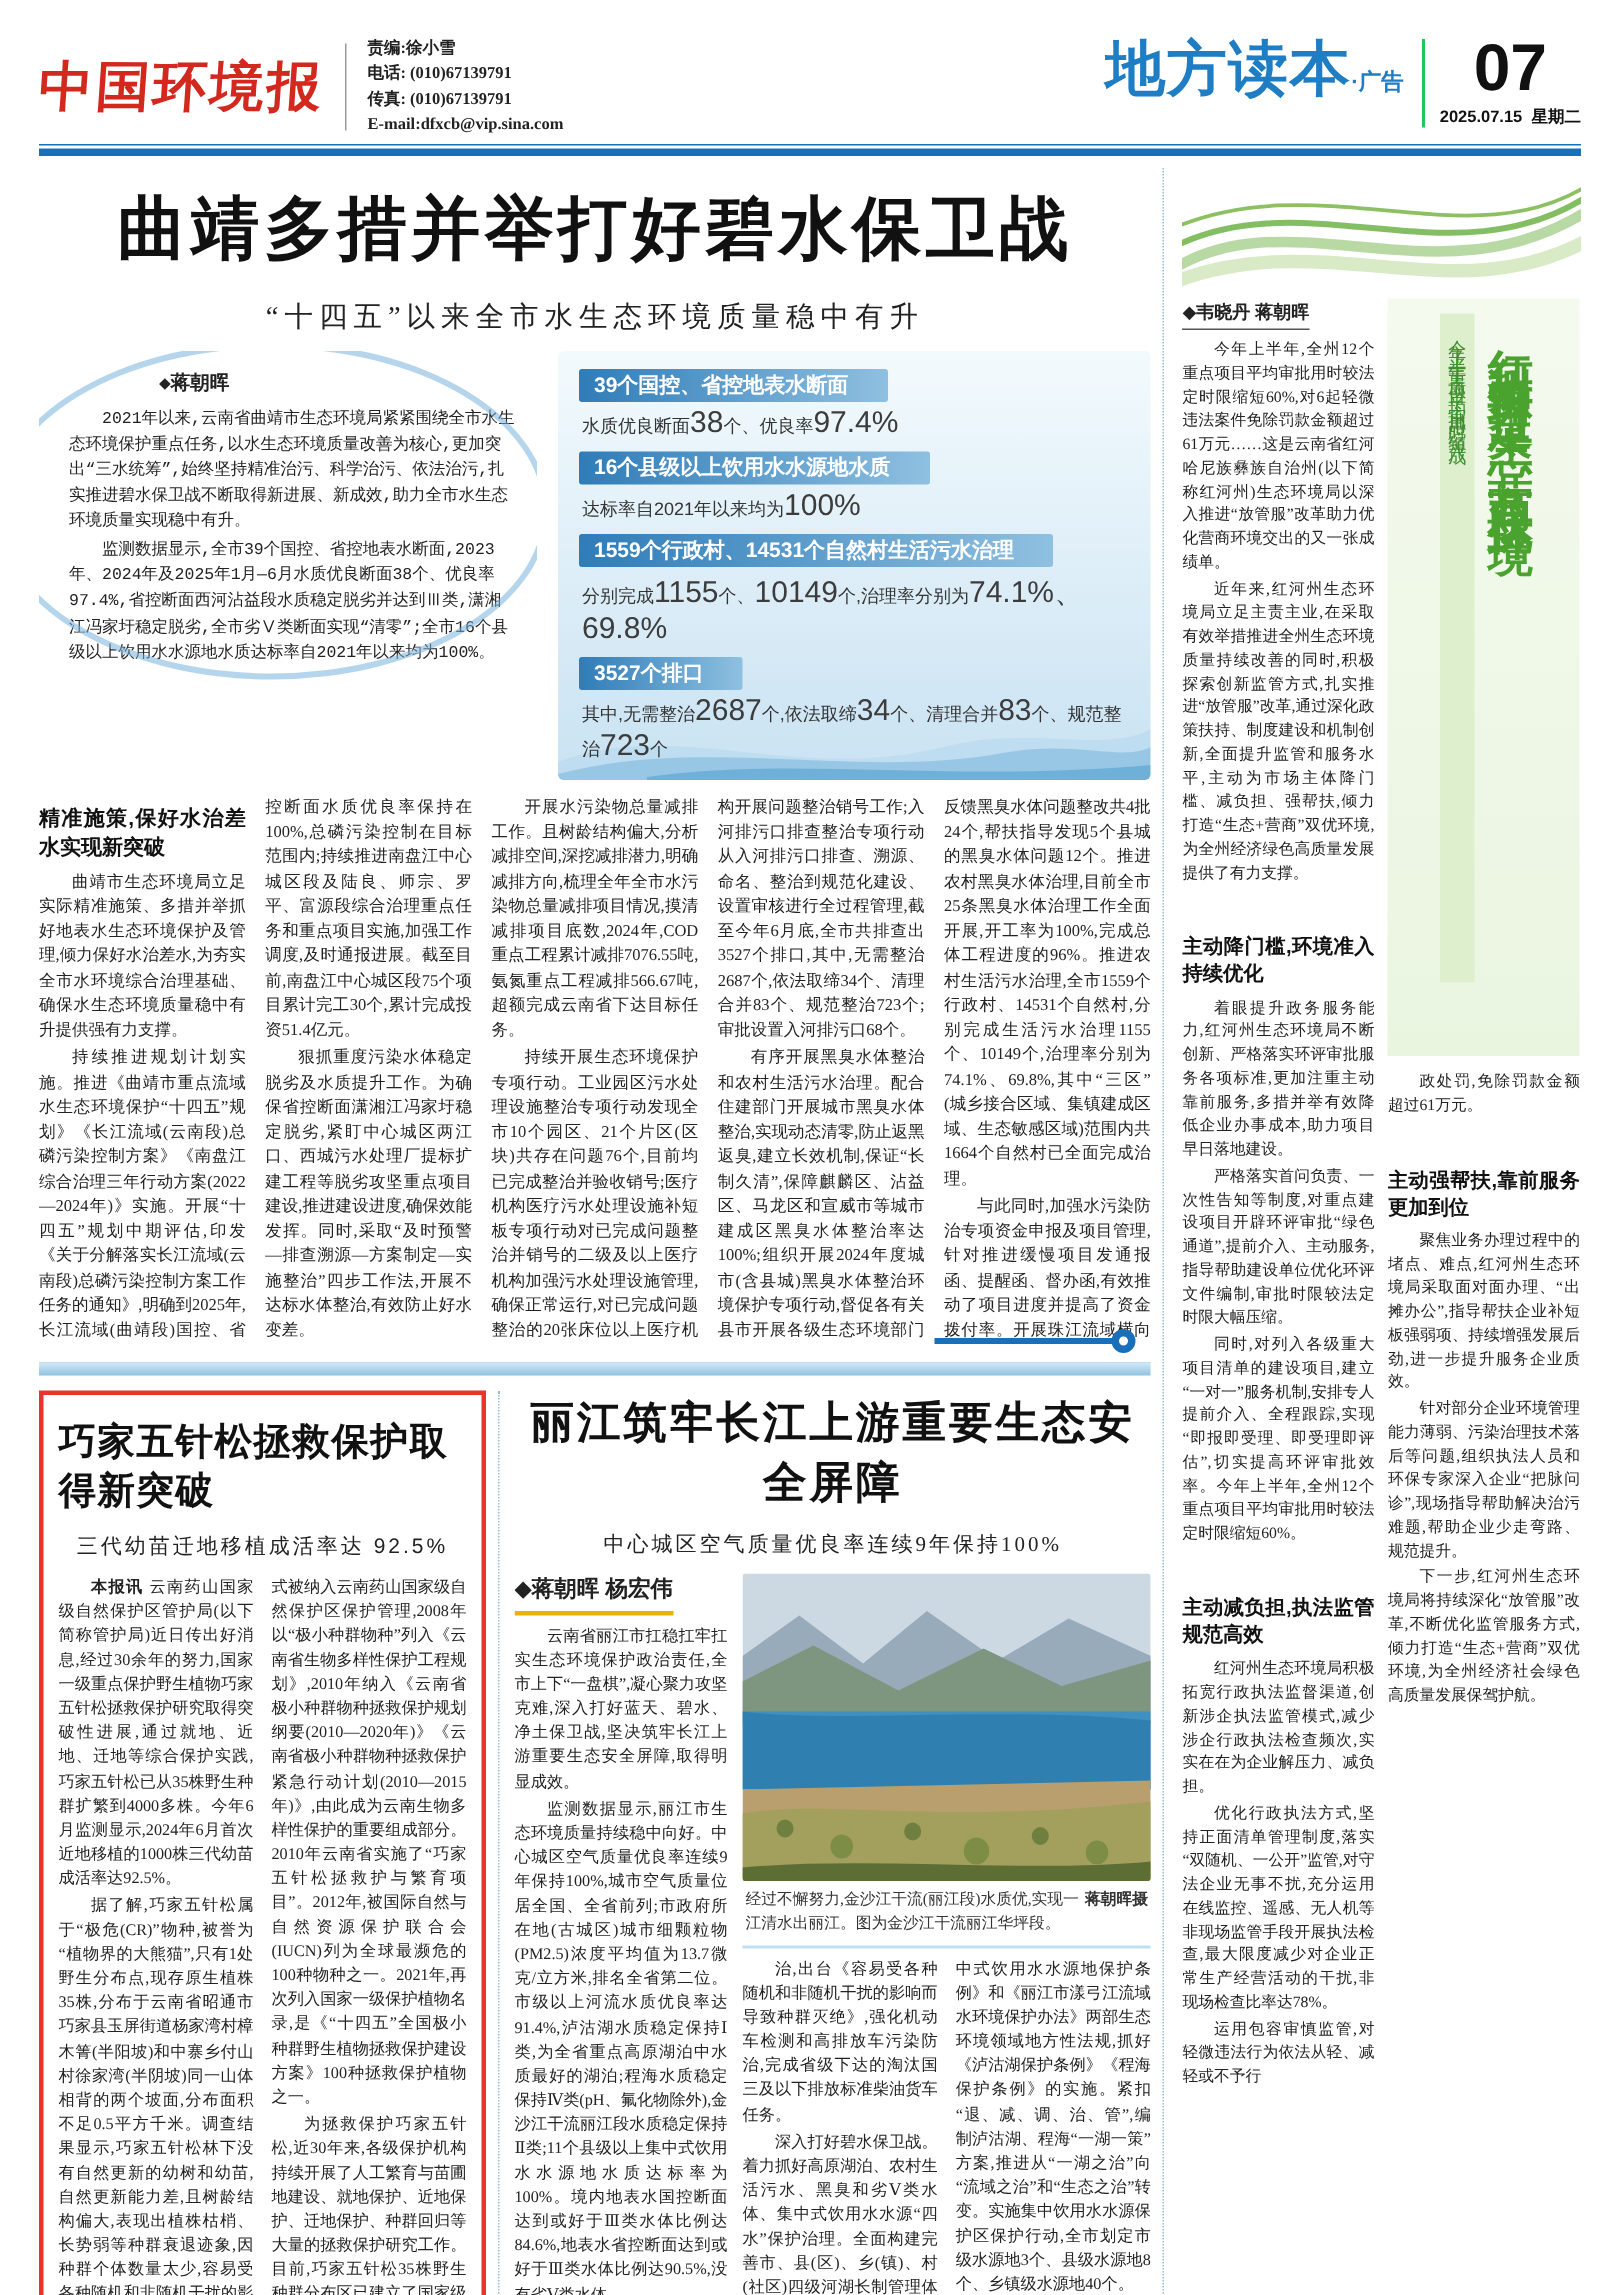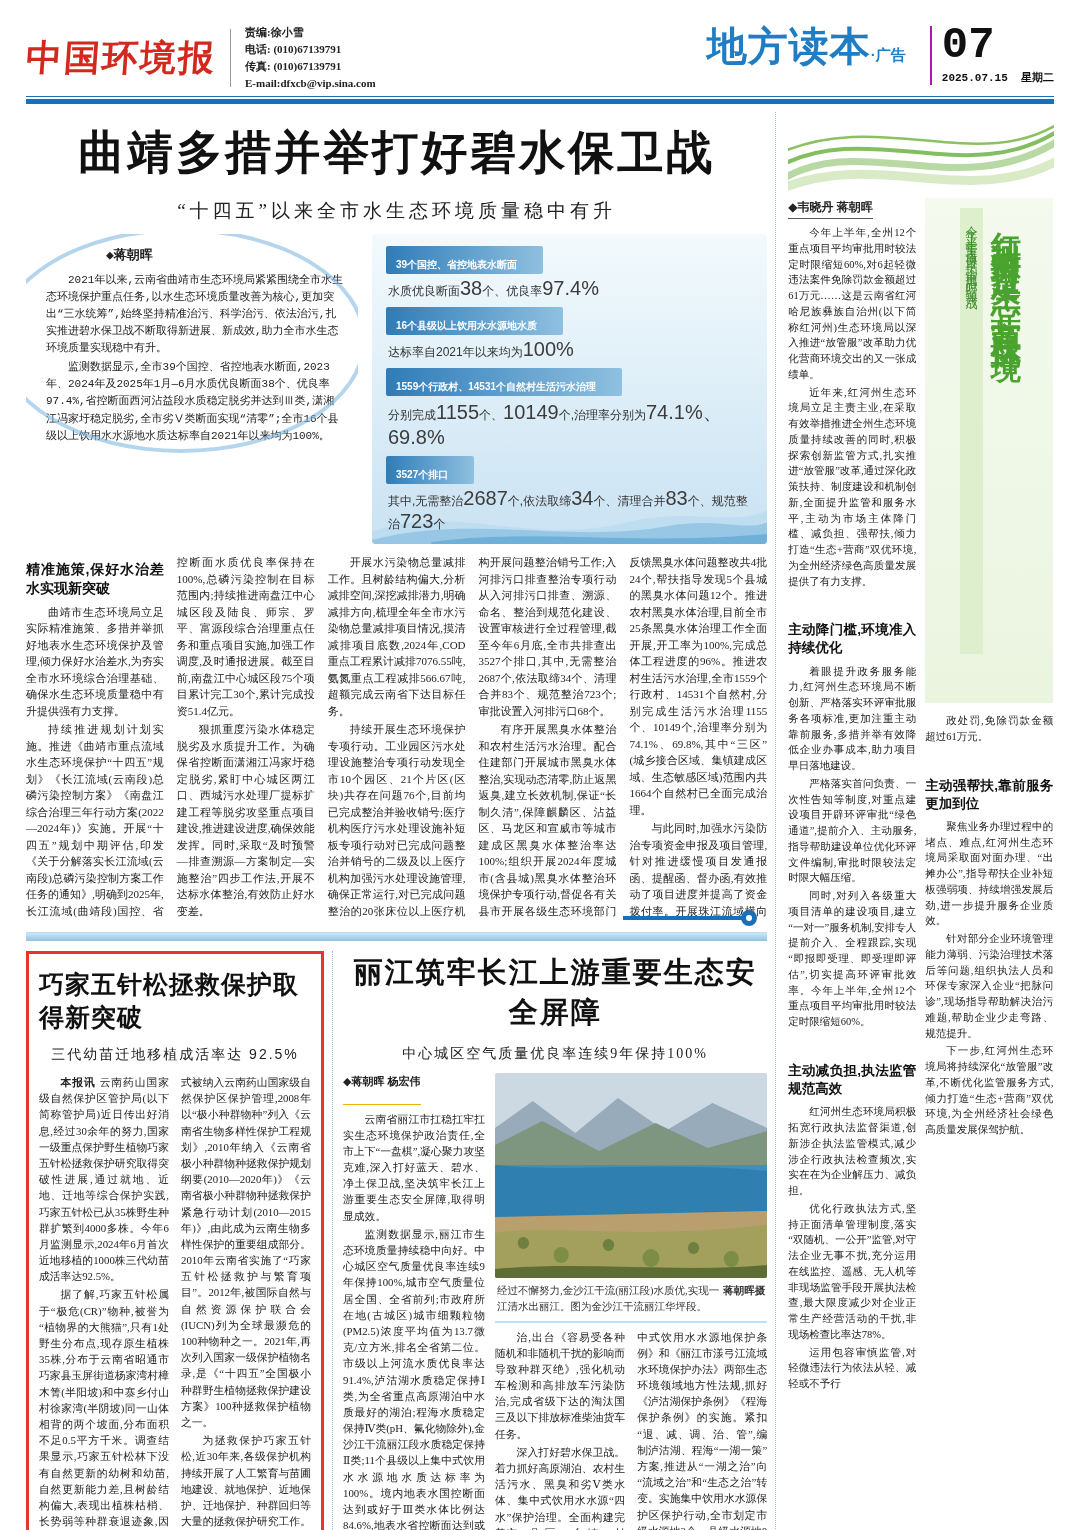--- a/index.html
+++ b/index.html
@@ -6,24 +6,24 @@
   html,body { background:#fff; }
   body { font-family:"Liberation Sans","DejaVu Sans",sans-serif; color:#222; width:1080px; }
   .page { width:1080px; height:1530px; padding:14px 26px 10px 26px; overflow:hidden; position:relative; background:#fff; }
 
   
   .masthead { display:flex; align-items:flex-start; justify-content:space-between; height:78px; }
   .mh-left { display:flex; align-items:center; gap:14px; padding-top:10px; }
   .logo { font-family:"Liberation Serif","DejaVu Serif",serif; font-weight:bold; font-size:36px; color:#d2281e; letter-spacing:2px; transform:skewX(-4deg); }
   .mh-divider { width:1px; height:58px; background:#999; }
   .contacts { font-size:11px; line-height:1.55; color:#222; font-weight:bold; font-family:"Liberation Serif","DejaVu Serif",serif; }
-  .mh-right { display:flex; align-items:flex-start; gap:24px; padding-top:12px; }
+  .mh-right { display:flex; align-items:flex-start; gap:12px; padding-top:12px; }
   .section-title { font-size:40px; font-weight:bold; color:#1f7dc4; letter-spacing:1px; line-height:1; }
   .section-sub { font-size:15px; color:#1f7dc4; font-weight:bold; }
-  .pageno-block { border-left:2px solid #a21caf; padding-left:10px; text-align:left;font-family:Liberation Mono, monospace; }
+  .pageno-block { border-left:2px solid #22c55e; padding-left:10px; text-align:center; }
   .pageno { font-size:44px; font-weight:bold; line-height:0.9; color:#111; }
   .dateline { font-size:11px; font-weight:bold; color:#111; margin-top:4px; }
   .double-rule { border-top:1px solid #1a70b8; margin-top:4px; }
   .double-rule .thick { height:5px; background:#1a70b8; margin-top:2px; }
 
   
   .content { display:flex; margin-top:8px; }
   .left-zone { width:742px; }
   .vsep { border-left:1px dotted #8fbede; margin:0 8px; }
   .right-zone { width:270px; padding-left:4px; }
@@ -31,21 +31,21 @@
   
   .q-headline { text-align:center; font-size:46px; font-weight:bold; color:#111; letter-spacing:3px; margin-top:10px; }
   .q-deck { text-align:center; font-size:19px; color:#222; margin:14px 0 10px; font-family:"Liberation Serif","DejaVu Serif",serif; letter-spacing:4px; }
   .q-top { display:flex; gap:14px; margin:6px 0 10px; }
   .q-intro { position:relative; width:332px; padding:10px 14px 6px 20px; font-size:11px; line-height:1.55; color:#222; font-family:Liberation Mono, monospace; overflow:hidden; }
   .q-intro .ring { position:absolute; left:-30px; top:-6px; width:370px; height:225px; border:4px solid #79b3dc; border-radius:50%; opacity:.55; pointer-events:none; }
   .q-byline { font-weight:bold; font-size:13px; margin:2px 0 6px 60px; }
   .q-intro p { text-indent:2em; margin-bottom:2px; }
   .q-stats { flex:1; background:linear-gradient(180deg,#f3fafd 0%,#dcedf7 55%,#c9e2f2 100%); border-radius:4px; padding:12px 14px 4px; position:relative; overflow:hidden; }
   .stat-row { margin-bottom:7px; position:relative; z-index:2; }
-  .stat-pill { display:inline-block; background:linear-gradient(90deg,#2f7cb8,#8fc0e0); color:#fff; font-size:10px; font-weight:bold; padding:12px 26px 2px 10px; border-radius:2px; }
+  .stat-pill { display:inline-block; background:linear-gradient(90deg,#2f7cb8,#8fc0e0); color:#fff; font-size:14px; font-weight:bold; padding:2px 26px 2px 10px; border-radius:2px; }
   .stat-line { font-size:12px; color:#333; margin:3px 0 0 2px; }
   .stat-line .sn { font-size:20px; color:#3c3c3c; font-weight:500; letter-spacing:0; }
   .waves { position:absolute; bottom:0; left:0; width:100%; height:52px; z-index:1; }
   .q-body { height:372px; column-count:5; column-gap:13px; font-size:11px; line-height:1.5; text-align:justify; color:#222; font-family:"Liberation Serif","DejaVu Serif",serif; overflow:hidden; column-fill:auto; }
   .para { text-indent:2em; margin-bottom:2px; }
   .subhd { font-family:"Liberation Sans","DejaVu Sans",sans-serif; font-size:14px; font-weight:bold; color:#111; margin:6px 0 6px; line-height:1.35; }
   .q-endmark { display:flex; justify-content:flex-end; align-items:center; margin:-16px 10px 2px 0; }
   .q-endmark .bar { width:120px; height:4px; background:#1a70b8; }
   .q-endmark .ring2 { width:16px; height:16px; border:5px solid #1a70b8; border-radius:50%; background:#fff; margin-left:-2px; }
   .sep-bar { height:9px; background:linear-gradient(180deg,#cfe7f5,#8fc2e2); border-top:1px solid #bcdcef; margin:6px 0 10px; }
@@ -56,21 +56,21 @@
   .qj-headline { font-size:25px; font-weight:bold; color:#111; letter-spacing:1px; margin-top:4px; }
   .qj-deck { text-align:center; font-size:14px; color:#222; margin:12px 0 10px; font-family:Liberation Sans, sans-serif; letter-spacing:2px; }
   .qj-body { height:562px; column-count:2; column-gap:12px; font-size:10.8px; line-height:1.5; text-align:justify; font-family:"Liberation Serif","DejaVu Serif",serif; overflow:hidden; column-fill:auto; }
   .qj-body b { font-family:"Liberation Sans","DejaVu Sans",sans-serif; }
 
   .lijiang { flex:1; padding:0 0 0 2px; }
   .lj-headline { text-align:center; font-family:"Liberation Serif","DejaVu Serif",serif; font-size:29px; font-weight:bold; letter-spacing:2px; color:#111; margin-top:2px; }
   .lj-deck { text-align:center; font-size:14px; font-family:"Liberation Serif","DejaVu Serif",serif; letter-spacing:2px; margin:12px 0 10px; }
   .lj-grid { display:flex; gap:10px; }
   .lj-col1 { width:142px; height:586px; overflow:hidden; font-size:10.8px; line-height:1.5; text-align:justify; font-family:"Liberation Serif","DejaVu Serif",serif; }
-  .lj-byline { font-weight:bold; font-size:11px; border-bottom:1px solid #eab308; display:inline-block; padding-bottom:14px; margin-bottom:6px; font-family:"Liberation Sans","DejaVu Sans",sans-serif; }
+  .lj-byline { font-weight:bold; font-size:15px; border-bottom:3px solid #eab308; display:inline-block; padding-bottom:2px; margin-bottom:6px; font-family:"Liberation Sans","DejaVu Sans",sans-serif; }
   .lj-right { flex:1; }
   .lj-photo { width:100%; height:205px; display:block; border-radius:2px; }
   .lj-caption { font-size:10.5px; line-height:1.5; font-family:"Liberation Serif","DejaVu Serif",serif; color:#333; padding:5px 2px 6px; border-bottom:2px solid #bfe0f2; margin-bottom:6px; }
   .lj-caption .credit { float:right; font-weight:bold; font-family:"Liberation Sans","DejaVu Sans",sans-serif; }
   .lj-col23 { height:330px; column-count:2; column-gap:12px; font-size:10.8px; line-height:1.5; text-align:justify; font-family:"Liberation Serif","DejaVu Serif",serif; overflow:hidden; column-fill:auto; }
 
   
   .deco { width:100%; height:82px; }
   .hh-grid { display:flex; gap:9px; }
   .hh-left { width:128px; height:1345px; overflow:hidden; font-size:10.5px; line-height:1.5; text-align:justify; font-family:"Liberation Serif","DejaVu Serif",serif; }

